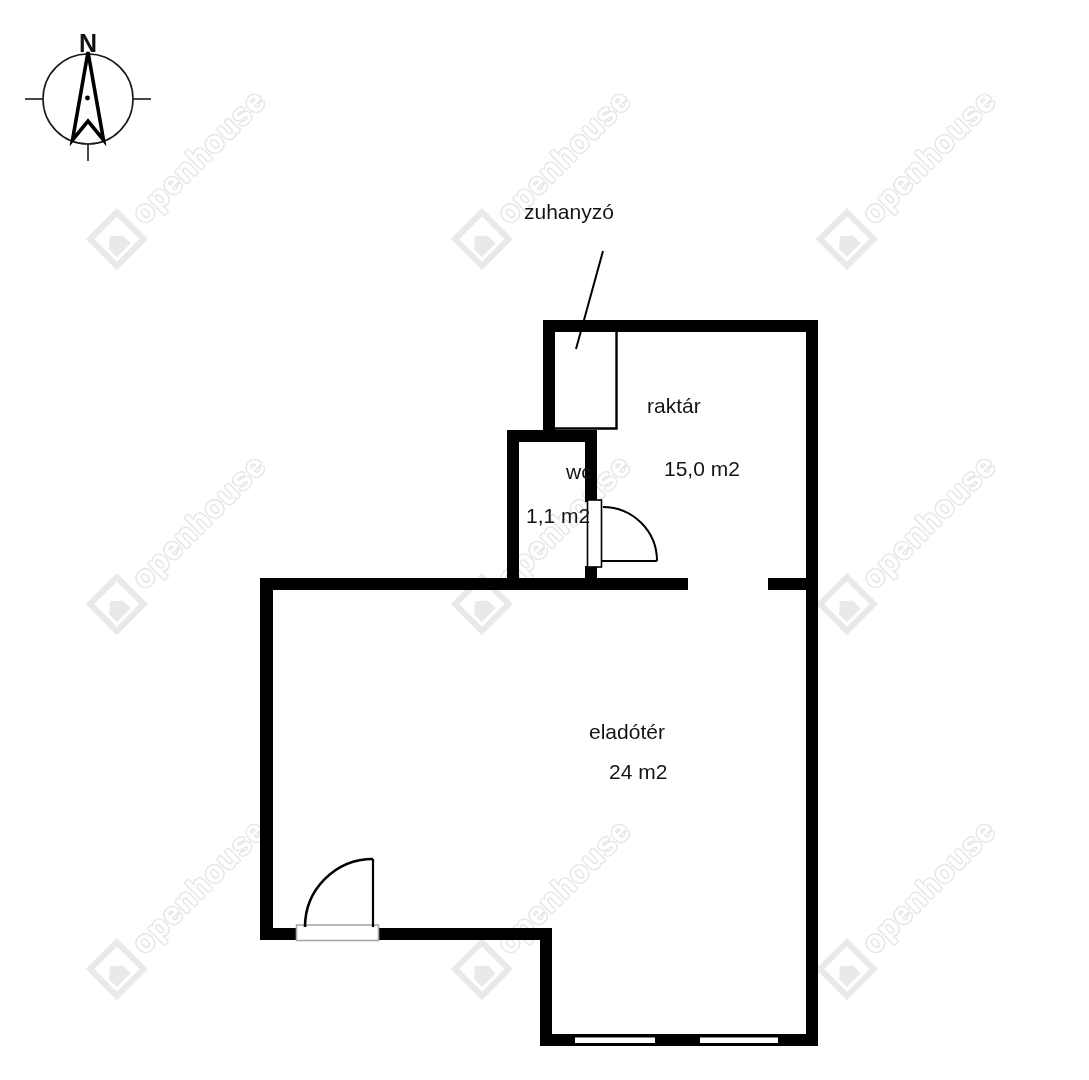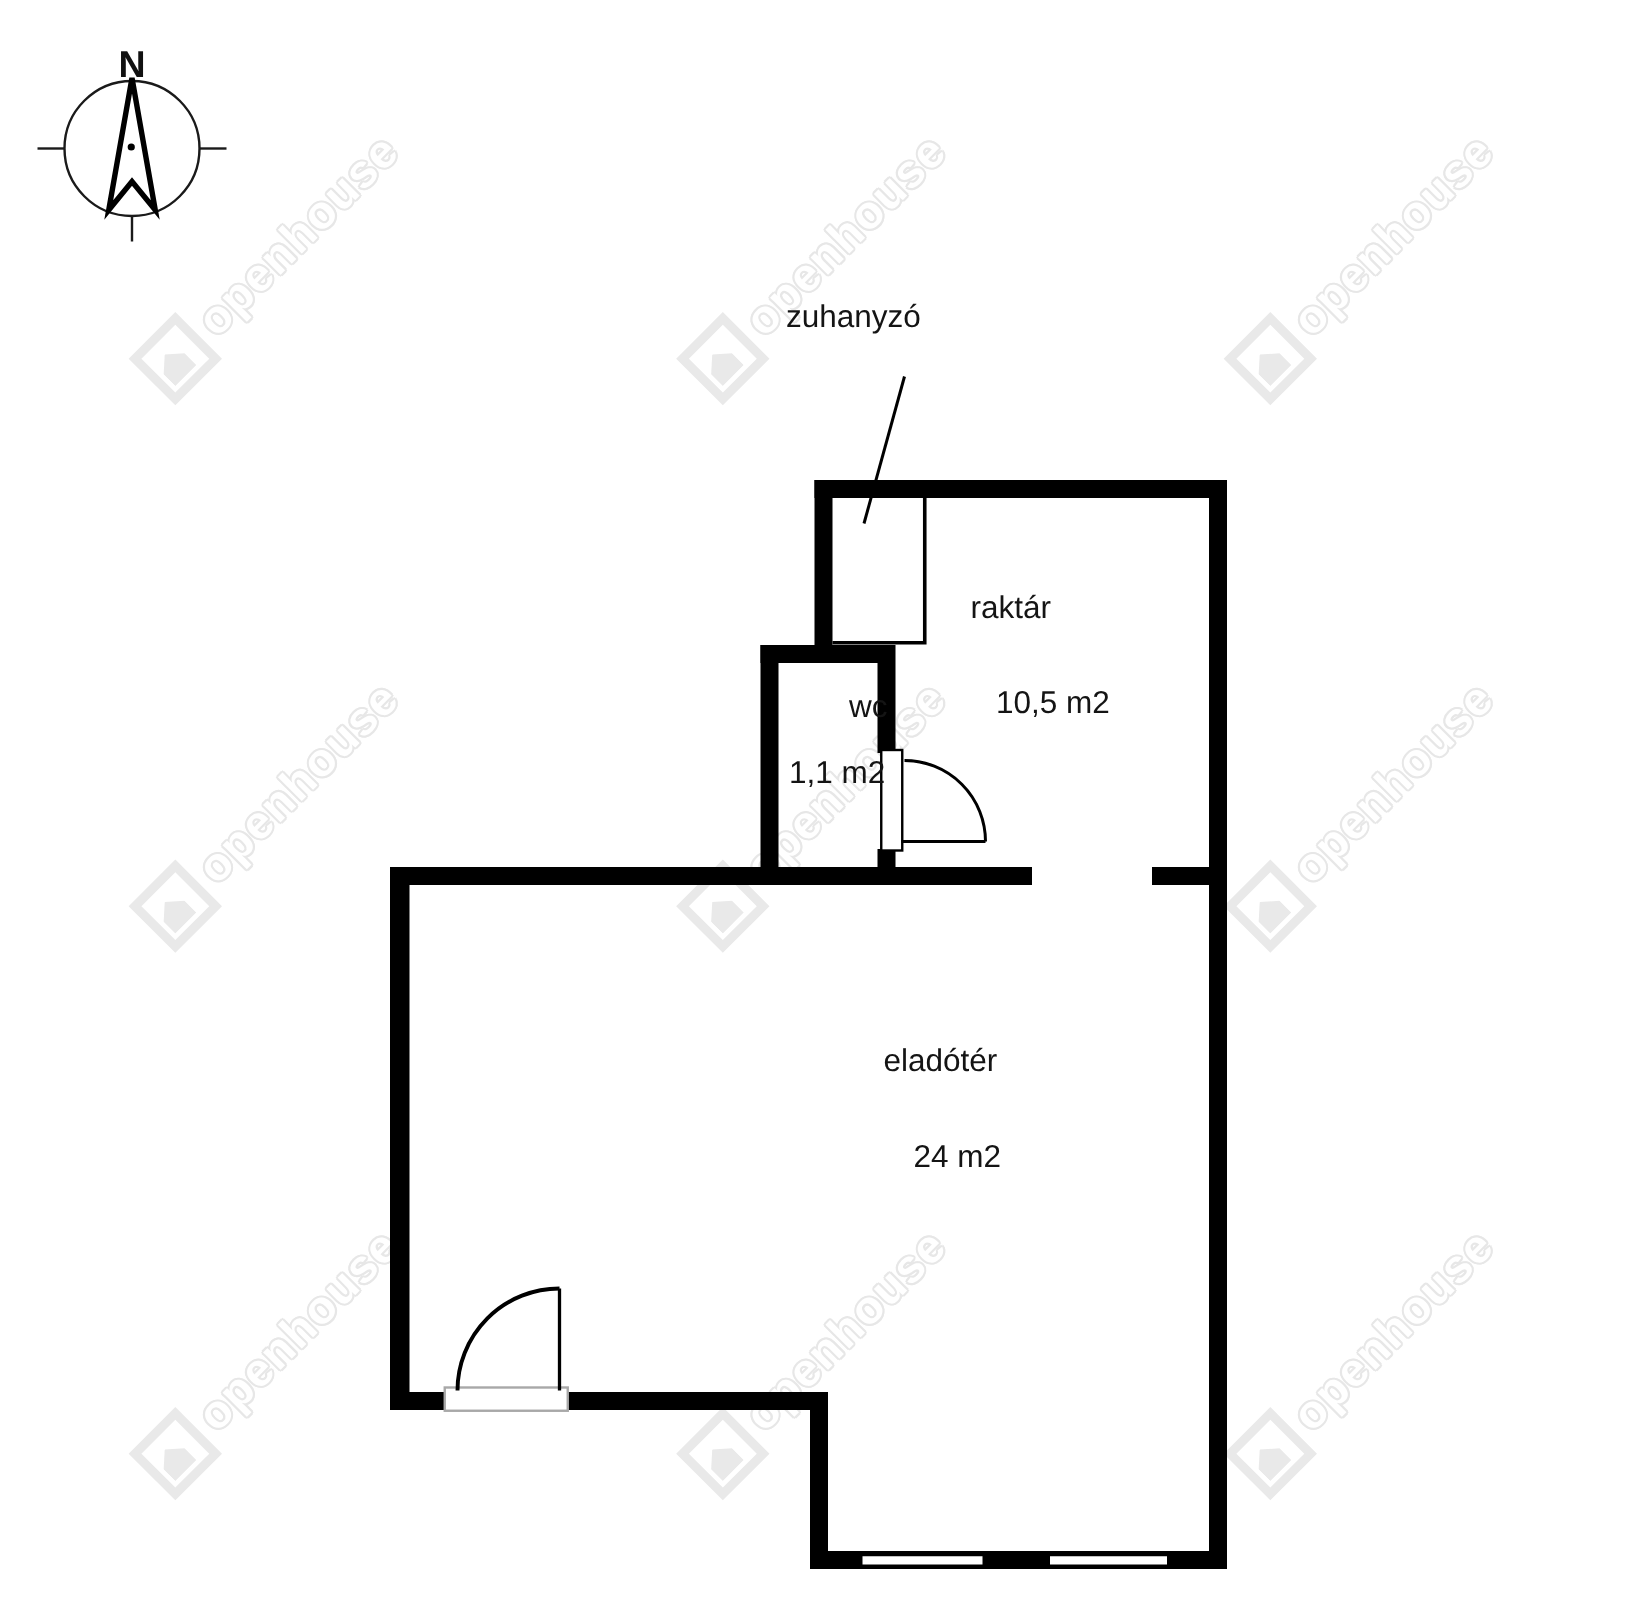--- a/index.html
+++ b/index.html
@@ -151,19 +151,19 @@
     <line x1="373" y1="859" x2="373" y2="927" stroke="#000000" stroke-width="2.2"></line>
     <path d="M 305 927 A 68 68 0 0 1 373 859" fill="none" stroke="#000000" stroke-width="2.6"></path>
 
     <rect x="575" y="1037.5" width="80" height="5.5" fill="#ffffff"></rect>
     <rect x="700" y="1037.5" width="78" height="5.5" fill="#ffffff"></rect>
   </svg>
 
   <div class="n-label">N</div>
   <div class="lbl" style="left:524px;top:200px">zuhanyzó</div>
   <div class="lbl" style="left:647px;top:394px">raktár</div>
-  <div class="lbl" style="left:664px;top:457px">10,5 m2</div>
+  <div class="lbl" style="left:664px;top:457px">15,0 m2</div>
   <div class="lbl" style="left:566px;top:460px">wc</div>
   <div class="lbl" style="left:526px;top:504px">1,1 m2</div>
-  <div class="lbl" style="left:589px;top:696px">eladótér</div>
+  <div class="lbl" style="left:589px;top:720px">eladótér</div>
   <div class="lbl" style="left:609px;top:760px">24 m2</div>
 
 </div>
 
 </body></html>

